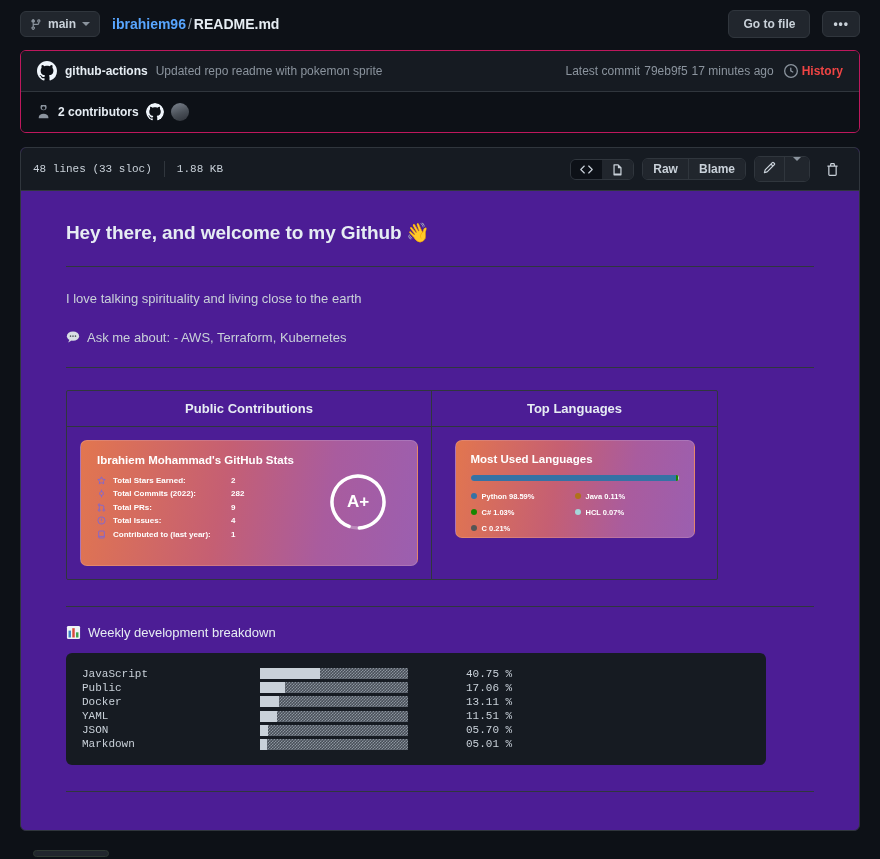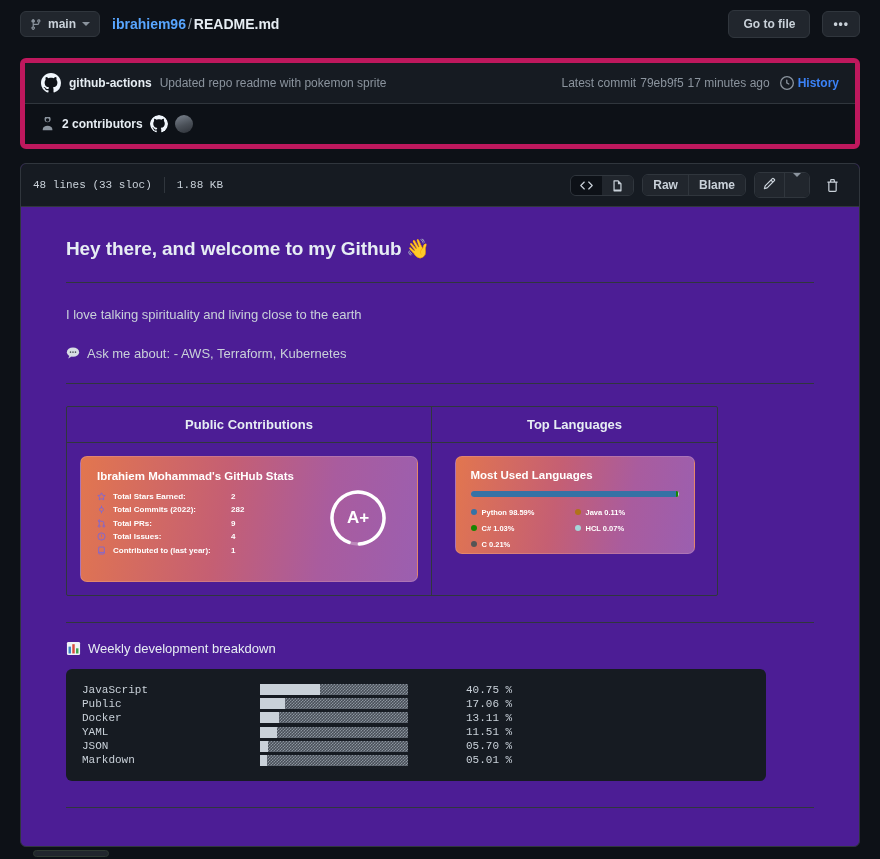--- a/index.html
+++ b/index.html
@@ -34,37 +34,37 @@
   .btn-dark {
     background: #21262d; border: 1px solid #30363d; border-radius: 6px;
     color: #c9d1d9; font-size: 12px; font-weight: 600;
     padding: 6px 14px; cursor: pointer;
     font-family: "Liberation Sans", sans-serif;
   }
   .btn-kebab { padding: 5px 10px; letter-spacing: 1px; line-height: 14px; }
 
   
   .filebox {
-    margin: 8px 20px;
-    border: 5px solid #be185d; border-radius: 6px;
+    margin: 0 20px;
+    border: 1px solid #be185d; border-radius: 6px;
     background: #0d1117; overflow: hidden;
   }
   .commit-row {
     display: flex; align-items: center; gap: 8px;
     padding: 10px 16px;
     background: #161b22;
     border-bottom: 1px solid #30363d;
   }
   .gh-avatar { width: 20px; height: 20px; flex: none; }
   .commit-author { font-size: 12px; font-weight: 600; color: #e6edf3; }
   .commit-msg { font-size: 12px; color: #8b949e; }
   .commit-right { margin-left: auto; display: flex; align-items: center; gap: 10px; }
   .commit-meta { font-size: 12px; color: #8b949e; }
   .history-link { display: flex; align-items: center; gap: 4px;
-                  font-size: 12px; font-weight: 600; color: #3b82f6; cursor: pointer; }
+                  font-size: 12px; font-weight: 600; color: #ef4444; cursor: pointer; }
   .contrib-row {
     display: flex; align-items: center; gap: 7px;
     padding: 11px 16px;
     background: #0d1117;
   }
   .contrib-text { font-size: 12px; color: #c9d1d9; }
   .contrib-text b { color: #e6edf3; font-weight: 600; }
   .ava-sm { width: 18px; height: 18px; border-radius: 50%; flex: none; }
   .ava-photo { background: linear-gradient(160deg,#7d8590 0%,#4a5058 55%,#2d3138 100%); }
 

